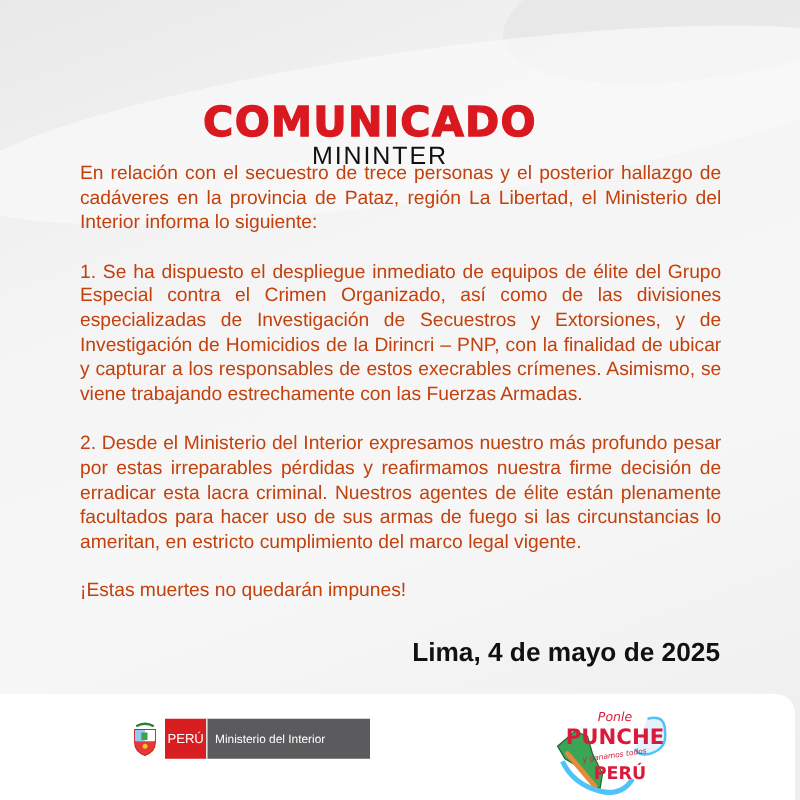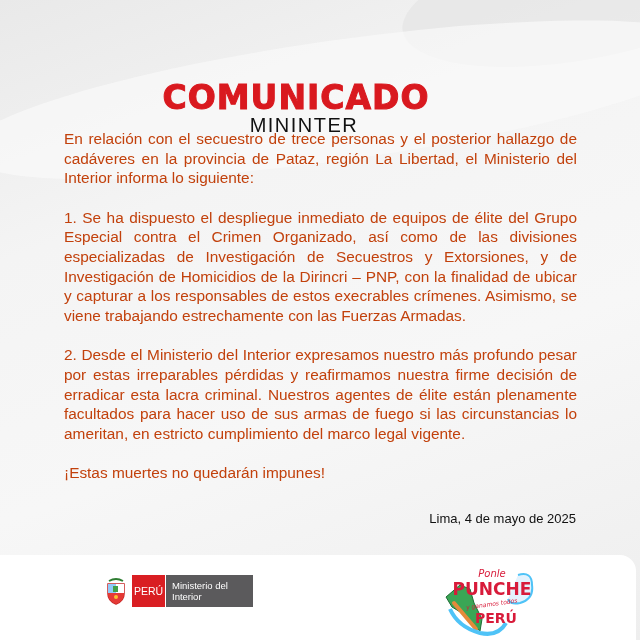--- a/index.html
+++ b/index.html
@@ -28,34 +28,34 @@
     }
     .body-text {
       position: absolute; left: 64px; top: 129px; width: 513px;
       font-family: "Liberation Sans", sans-serif; font-size: 15.4px; line-height: 19.6px;
       color: #c2410c; text-align: justify;
     }
     .body-text p { margin: 0 0 20px 0; }
     .body-text p.last { margin-bottom: 0; }
     .date {
       position: absolute; right: 64px; top: 511px;
-      font-weight: normal; font-size: 13px; color: #111;
+      font-weight: bold; font-size: 21px; color: #111;
     }
     .footer {
       position: absolute; left: 0; top: 555px; width: 636px; height: 90px;
       background: #ffffff; border-top-right-radius: 16px;
     }
     .minlogo { position: absolute; left: 105px; top: 20px; height: 32px; display: flex; align-items: center; }
     .shield { width: 22px; height: 28px; margin-right: 5px; }
     .peru-box {
       background: #d91e22; color: #fff; height: 32px; width: 33px;
       font-size: 10.5px; display: flex; align-items: center; justify-content: center;
     }
     .min-box {
-      background: #5b5a5c; color: #fff; height: 32px; width: 88px; border-left: 1px solid #fff;
+      background: #5b5a5c; color: #fff; height: 32px; width: 131px; border-left: 1px solid #fff;
       font-size: 9.5px; display: flex; align-items: center; padding-left: 6px; box-sizing: border-box;
     }
     .punche { position: absolute; left: 440px; top: 8px; width: 100px; height: 76px; }
   </style>
 </head>
 <body>
 
 <div class="bg-swoosh2"></div>
 <div class="bg-swoosh"></div>
 

